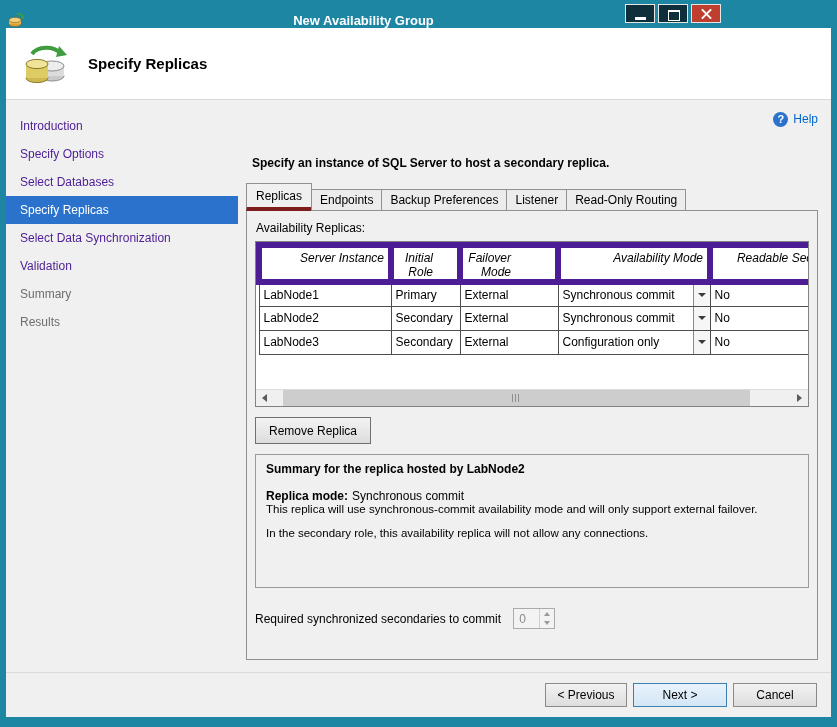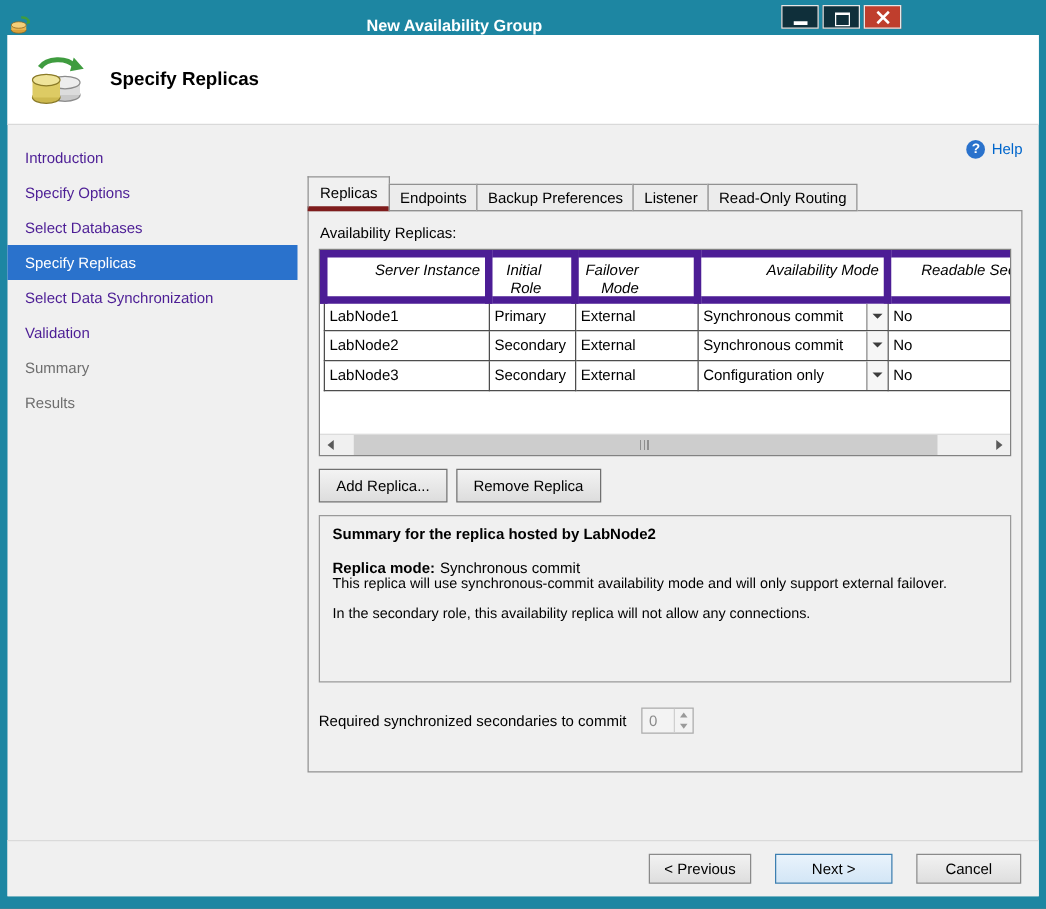--- a/index.html
+++ b/index.html
@@ -90,21 +90,21 @@
   
   .req-row { display:flex; align-items:center; gap:12px; margin-top:20px; margin-left:0; font-size:12px; }
   .spinner { width:42px; height:21px; border:1px solid #ababab; background:#f3f3f3; display:flex; }
   .spinner-val { flex:1 1 auto; color:#8a8a8a; display:flex; align-items:center; padding-left:5px; font-size:12px; }
   .spinner-arrows { flex:0 0 15px; border-left:1px solid #cfcfcf; display:flex; flex-direction:column; }
   .spin { flex:1; display:flex; align-items:center; justify-content:center; }
   .spin.up::after { content:""; border-left:3px solid transparent; border-right:3px solid transparent; border-bottom:4px solid #9a9a9a; }
   .spin.down::after { content:""; border-left:3px solid transparent; border-right:3px solid transparent; border-top:4px solid #9a9a9a; }
 
   
-  .footer { flex:0 0 45px; border-top:1px solid #dadada; display:flex; align-items:center; justify-content:flex-end; gap:19px; padding-right:14px; background:#f0f0f0; }
+  .footer { flex:0 0 45px; border-top:1px solid #dadada; display:flex; align-items:center; justify-content:flex-end; gap:6px; padding-right:14px; background:#f0f0f0; }
   .fbtn { font-size:12px; height:24px; background:linear-gradient(#f2f2f2,#dedede); border:1px solid #8a8a8a; cursor:pointer; }
   .fbtn.prev { width:82px; }
   .fbtn.next { width:94px; background:linear-gradient(#e9f3fc,#d3e6f6); border:1px solid #3c7fb1; }
   .fbtn.cancel { width:84px; }
 </style>
 </head>
 <body>
 
 <div class="screen">
 
@@ -153,20 +153,21 @@
         <div class="step disabled">Results</div>
       </div>
 
       <div class="main">
 
         <div class="help-row">
           <span class="help-icon"></span>
           <span class="help-text">Help</span>
         </div>
 
+        <div class="instruction">Specify an instance of SQL Server to host a secondary replica.</div>
 
         <div class="tabs">
           <div class="tab active">Replicas</div>
           <div class="tab">Endpoints</div>
           <div class="tab">Backup Preferences</div>
           <div class="tab">Listener</div>
           <div class="tab">Read-Only Routing</div>
         </div>
 
         <div class="tab-panel">
@@ -226,21 +227,20 @@
             <div class="hscroll">
               <div class="scroll-arrow left"></div>
               <div class="scroll-track">
                 <div class="scroll-thumb"></div>
               </div>
               <div class="scroll-arrow right"></div>
             </div>
           </div>
 
           <div class="grid-btn-row">
-            <button class="btn">Add Replica...</button>
             <button class="btn">Remove Replica</button>
           </div>
 
           <div class="summary-box">
             <div class="summary-title">Summary for the replica hosted by LabNode2</div>
             <div class="summary-line">
               <span class="b">Replica mode:</span><span>Synchronous commit</span>
             </div>
             <div class="summary-desc">This replica will use synchronous-commit availability mode and will only support external failover.</div>
             <div class="summary-desc">In the secondary role, this availability replica will not allow any connections.</div>

